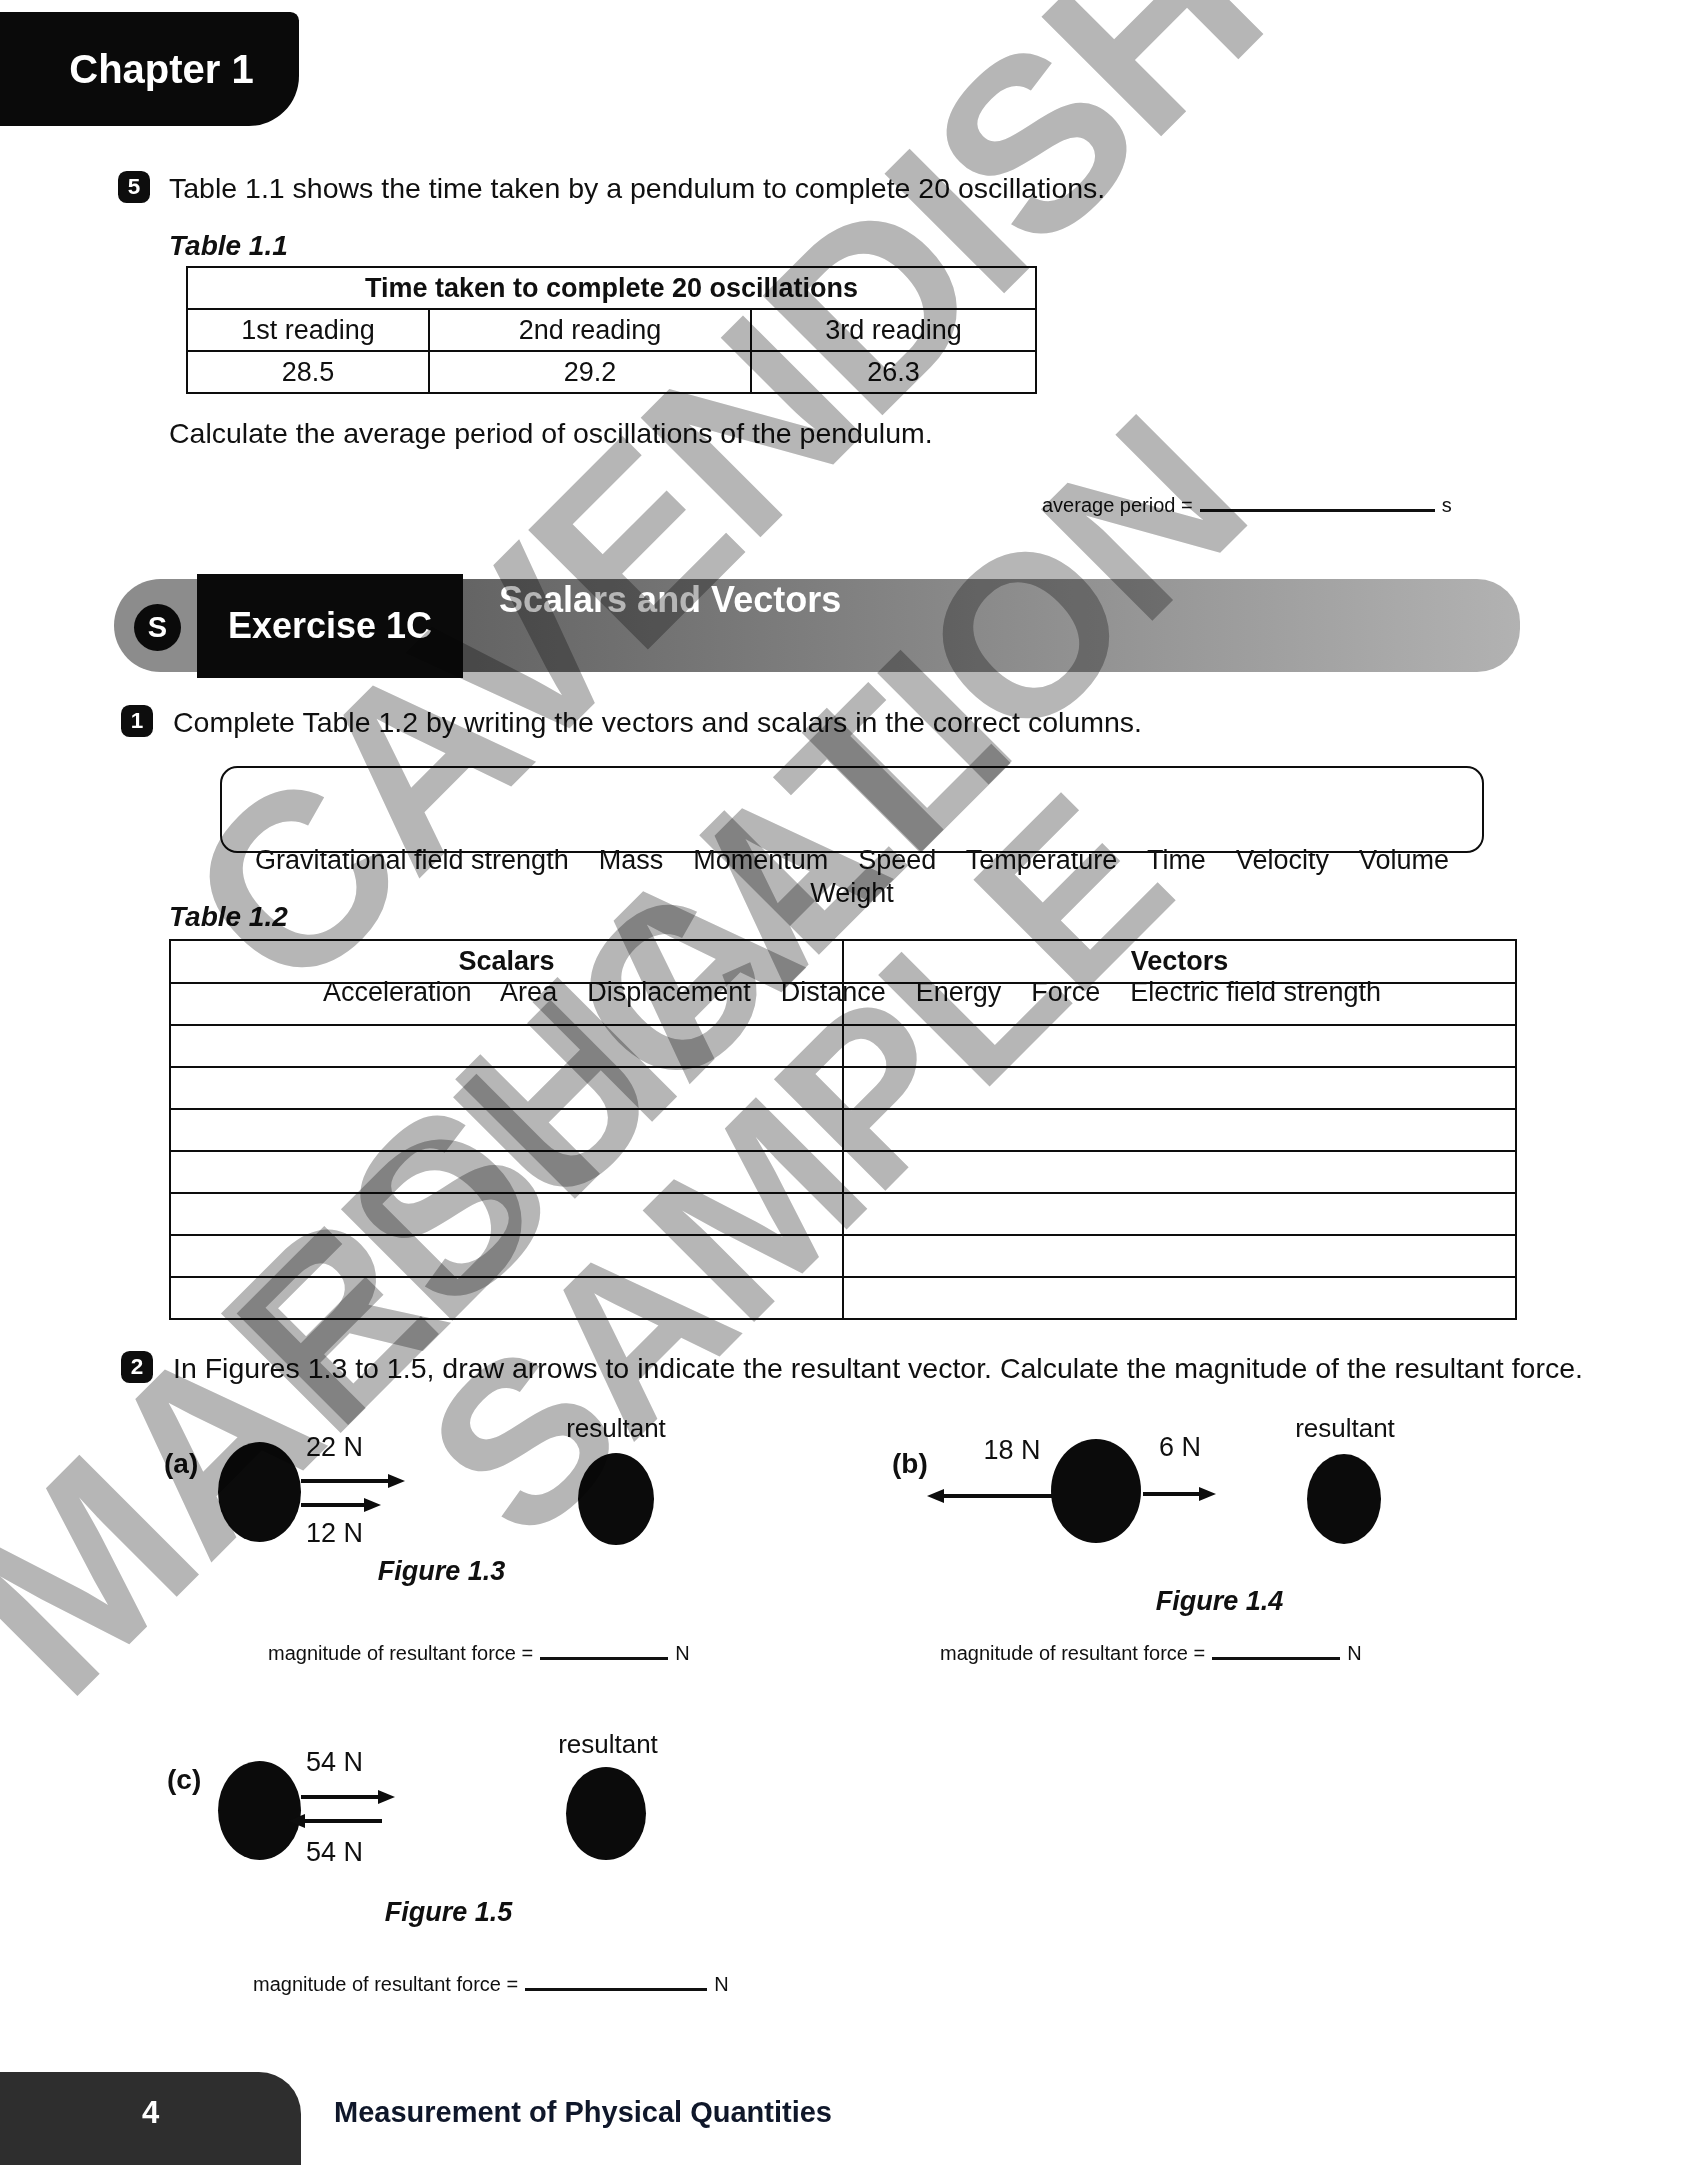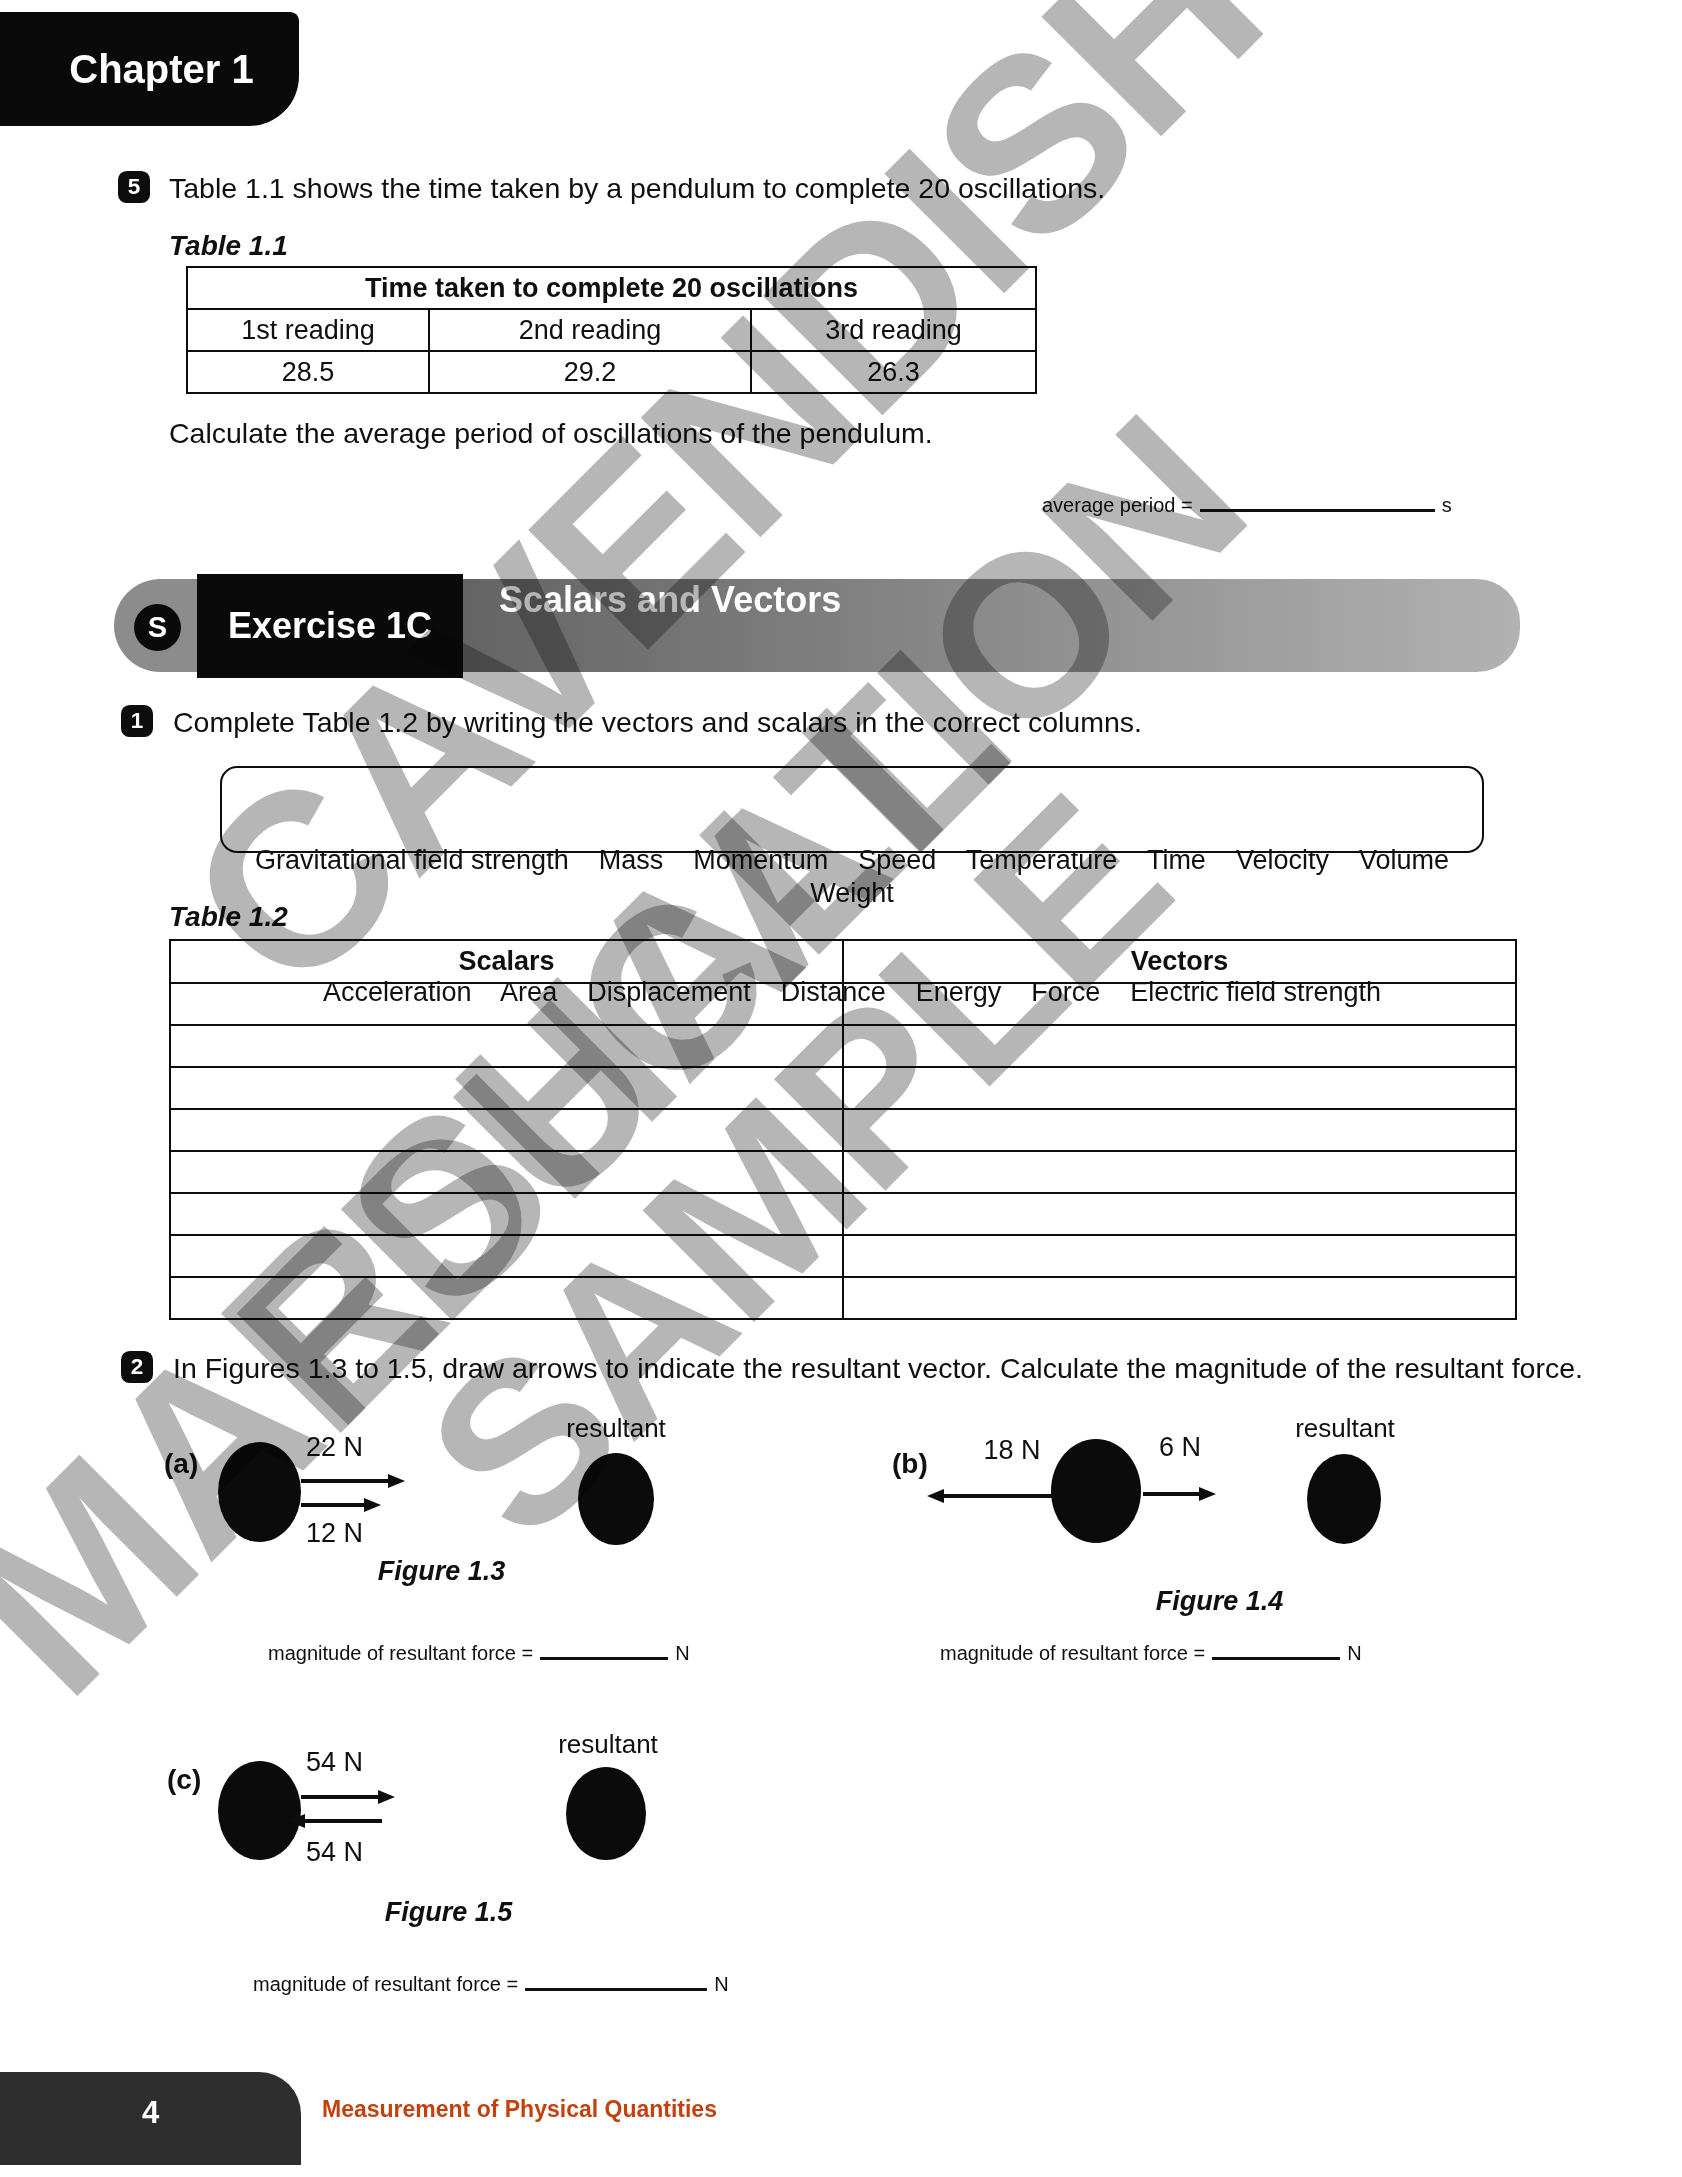--- a/index.html
+++ b/index.html
@@ -58,21 +58,21 @@
   .arr{position:absolute;height:3.5px;background:#0d0d0d;}
   .arr.r::after{content:"";position:absolute;right:-16.4px;top:50%;transform:translateY(-50%);
       border-left:17.3px solid #0d0d0d;border-top:7.8px solid transparent;border-bottom:7.8px solid transparent;}
   .arr.l::before{content:"";position:absolute;left:-16.4px;top:50%;transform:translateY(-50%);
       border-right:17.3px solid #0d0d0d;border-top:7.8px solid transparent;border-bottom:7.8px solid transparent;}
 
   
   .footer-tab{position:absolute;left:0;top:2072px;width:301px;height:93px;background:#2e2e2e;
       border-radius:0 42px 0 0;color:#fff;font-size:31px;font-weight:bold;text-align:center;
       padding-top:22.5px;box-sizing:border-box;}
-  .footer-title{position:absolute;left:322px;top:2096px;font-size:23px;font-weight:bold;color:#c2410c;white-space:nowrap;}
+  .footer-title{position:absolute;left:334px;top:2096px;font-size:29px;font-weight:bold;color:#0f172a;white-space:nowrap;}
 </style>
 </head>
 <body>
 
 <div class="page">
 
   <div class="chapter-tab">
     <span>Chapter 1</span>
   </div>
 

